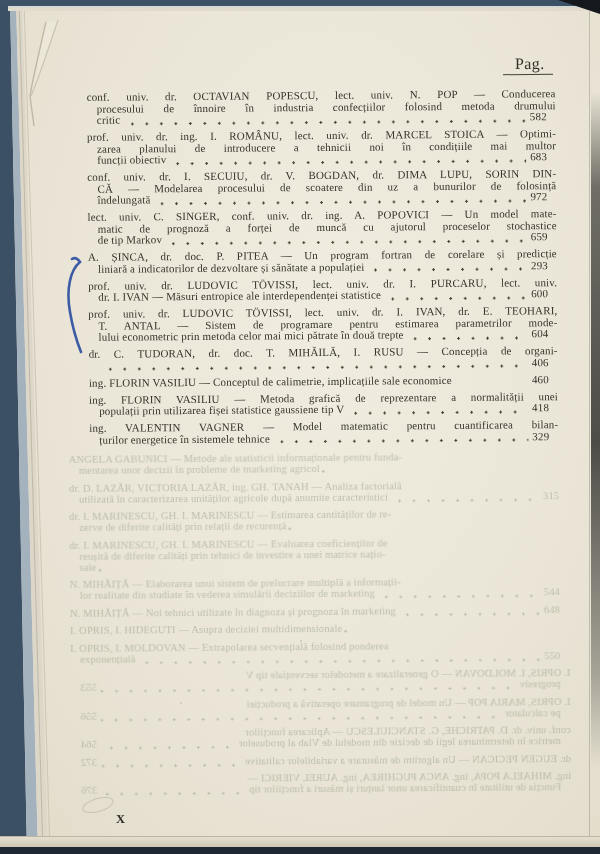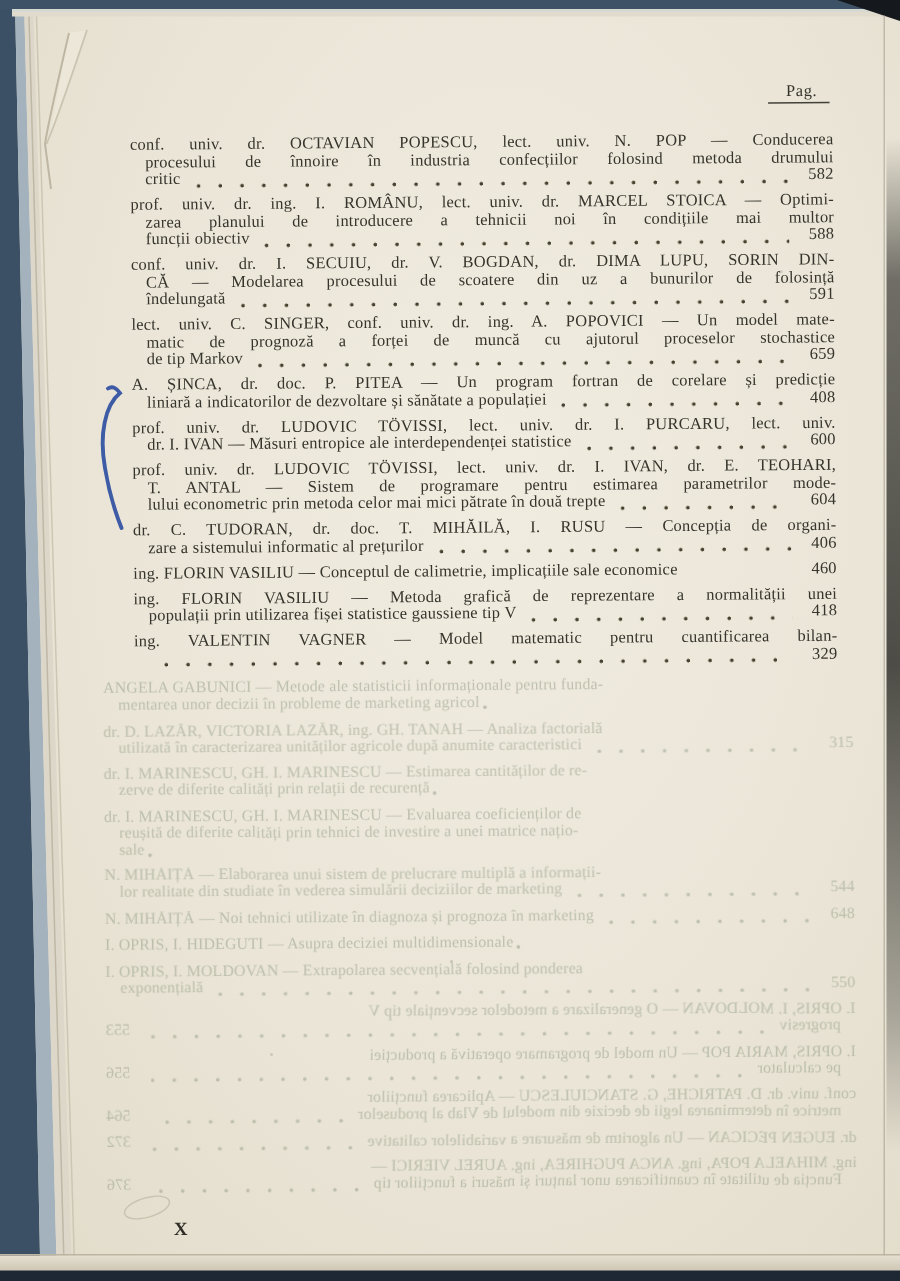--- a/index.html
+++ b/index.html
@@ -21,35 +21,35 @@
   .bottom-edge{position:absolute;left:0;top:836px;width:600px;height:11px;
         background:linear-gradient(180deg,#e5dfd0,#cdc5b2);border-top:1px solid #bdb5a2;}
   .bottom-cover{position:absolute;left:0;top:847px;width:600px;height:7px;background:#1d2834;}
   
   .crease{position:absolute;left:24px;top:18px;}
   .smudge{position:absolute;left:82px;top:798px;width:30px;height:12px;border:1px solid rgba(150,143,120,.35);
         border-radius:50%;transform:rotate(-16deg);}
   .speck{position:absolute;left:300px;top:640px;width:2px;height:2px;border-radius:50%;
         background:rgba(120,115,95,.3);box-shadow:-120px 62px 0 rgba(120,115,95,.25), 220px -460px 0 rgba(120,115,95,.22);}
   
-  .pag-header{position:absolute;top:55px;right:47px;font-size:11px;color:#35332b;
+  .pag-header{position:absolute;top:55px;right:47px;font-size:16px;color:#35332b;
         border-bottom:1.2px solid #44413a;padding:0 8px 1px 12px;letter-spacing:.4px;transform:rotate(-.4deg);}
   
   .toc{position:absolute;left:88px;top:90px;width:469px;transform:rotate(-.45deeg);
         transform:rotate(-.45deg);font-size:11px;line-height:11.5px;color:#36342c;letter-spacing:.15px;}
   .entry{margin-bottom:5.5px;}
   .line{text-align:justify;text-align-last:justify;}
   .cont{padding-left:10px;}
   .lastrow{display:flex;align-items:baseline;}
   .lastrow .txt{white-space:nowrap;}
   .leader{flex:1 1 auto;align-self:flex-end;height:4px;margin:0 4px 1px 10px;min-width:0;
         background-image:radial-gradient(circle at 1.5px 1.5px,#46422f 1px,transparent 1.4px);
         background-size:14.5px 3px;background-repeat:repeat-x;background-position:0 1px;}
   .leader.nodots{background:none;margin:0 2px;}
-  .pagenum{min-width:26px;text-align:right;}
+  .pagenum{min-width:26px;text-align:left;}
   
   .ghost{position:absolute;left:70px;top:452px;width:500px;transform:rotate(-.45deg);
         color:#98a08a;opacity:.55;filter:blur(.45px);font-size:10.6px;line-height:11px;letter-spacing:.1px;}
   .gentry{margin-bottom:6.5px;}
   .gentry.mir{transform:scaleX(-1);}
   .ghost .leader{background-image:radial-gradient(circle at 1.5px 1.5px,#9aa08b 1px,transparent 1.4px);margin-bottom:0;}
   .ghost .gline,.ghost .lastrow{white-space:nowrap;overflow:hidden;}
   
   .folio{position:absolute;left:116px;top:812px;font-size:12.5px;font-weight:700;
         letter-spacing:.5px;color:#2f2d26;}
@@ -96,47 +96,47 @@
           <span class="leader"></span>
           <span class="pagenum">582</span>
         </div>
       </div>
       <div class="entry">
         <div class="line">prof. univ. dr. ing. I. ROMÂNU, lect. univ. dr. MARCEL STOICA — Optimi-</div>
         <div class="line cont">zarea planului de introducere a tehnicii noi în condițiile mai multor</div>
         <div class="lastrow cont">
           <span class="txt">funcții obiectiv</span>
           <span class="leader"></span>
-          <span class="pagenum">588</span>
+          <span class="pagenum">683</span>
         </div>
       </div>
       <div class="entry">
         <div class="line">conf. univ. dr. I. SECUIU, dr. V. BOGDAN, dr. DIMA LUPU, SORIN DIN-</div>
         <div class="line cont">CĂ — Modelarea procesului de scoatere din uz a bunurilor de folosință</div>
         <div class="lastrow cont">
           <span class="txt">îndelungată</span>
           <span class="leader"></span>
-          <span class="pagenum">591</span>
+          <span class="pagenum">972</span>
         </div>
       </div>
       <div class="entry">
         <div class="line">lect. univ. C. SINGER, conf. univ. dr. ing. A. POPOVICI — Un model mate-</div>
         <div class="line cont">matic de prognoză a forței de muncă cu ajutorul proceselor stochastice</div>
         <div class="lastrow cont">
           <span class="txt">de tip Markov</span>
           <span class="leader"></span>
           <span class="pagenum">659</span>
         </div>
       </div>
       <div class="entry">
         <div class="line">A. ȘINCA, dr. doc. P. PITEA — Un program fortran de corelare și predicție</div>
         <div class="lastrow cont">
           <span class="txt">liniară a indicatorilor de dezvoltare și sănătate a populației</span>
           <span class="leader"></span>
-          <span class="pagenum">408</span>
+          <span class="pagenum">293</span>
         </div>
       </div>
       <div class="entry">
         <div class="line">prof. univ. dr. LUDOVIC TÖVISSI, lect. univ. dr. I. PURCARU, lect. univ.</div>
         <div class="lastrow cont">
           <span class="txt">dr. I. IVAN — Măsuri entropice ale interdependenței statistice</span>
           <span class="leader"></span>
           <span class="pagenum">600</span>
         </div>
       </div>
@@ -145,21 +145,20 @@
         <div class="line cont">T. ANTAL — Sistem de programare pentru estimarea parametrilor mode-</div>
         <div class="lastrow cont">
           <span class="txt">lului econometric prin metoda celor mai mici pătrate în două trepte</span>
           <span class="leader"></span>
           <span class="pagenum">604</span>
         </div>
       </div>
       <div class="entry">
         <div class="line">dr. C. TUDORAN, dr. doc. T. MIHĂILĂ, I. RUSU — Concepția de organi-</div>
         <div class="lastrow cont">
-          <span class="txt">zare a sistemului informatic al prețurilor</span>
           <span class="leader"></span>
           <span class="pagenum">406</span>
         </div>
       </div>
       <div class="entry">
         <div class="lastrow">
           <span class="txt">ing. FLORIN VASILIU — Conceptul de calimetrie, implicațiile sale economice</span>
           <span class="leader nodots"></span>
           <span class="pagenum">460</span>
         </div>
@@ -168,20 +167,21 @@
         <div class="line">ing. FLORIN VASILIU — Metoda grafică de reprezentare a normalității unei</div>
         <div class="lastrow cont">
           <span class="txt">populații prin utilizarea fișei statistice gaussiene tip V</span>
           <span class="leader"></span>
           <span class="pagenum">418</span>
         </div>
       </div>
       <div class="entry">
         <div class="line">ing. VALENTIN VAGNER — Model matematic pentru cuantificarea bilan-</div>
         <div class="lastrow cont">
+          <span class="txt">țurilor energetice în sistemele tehnice</span>
           <span class="leader"></span>
           <span class="pagenum">329</span>
         </div>
       </div>
     </div>
 
   <div class="ghost" id="ghost-list">
       <div class="gentry">
         <div class="gline">ANGELA GABUNICI — Metode ale statisticii informaționale pentru funda-</div>
         <div class="lastrow cont">

